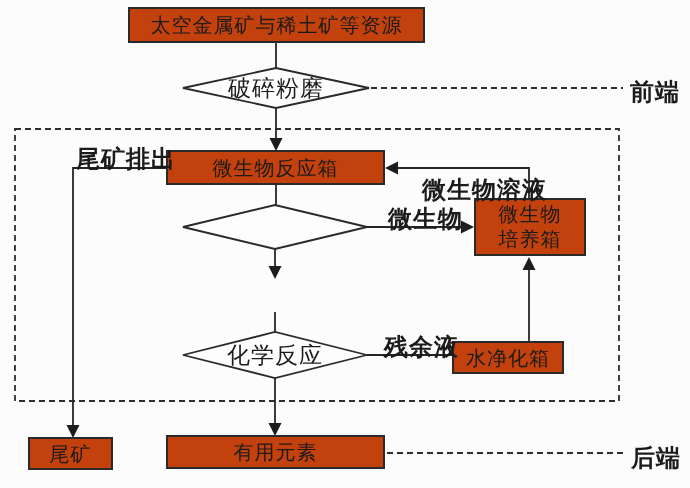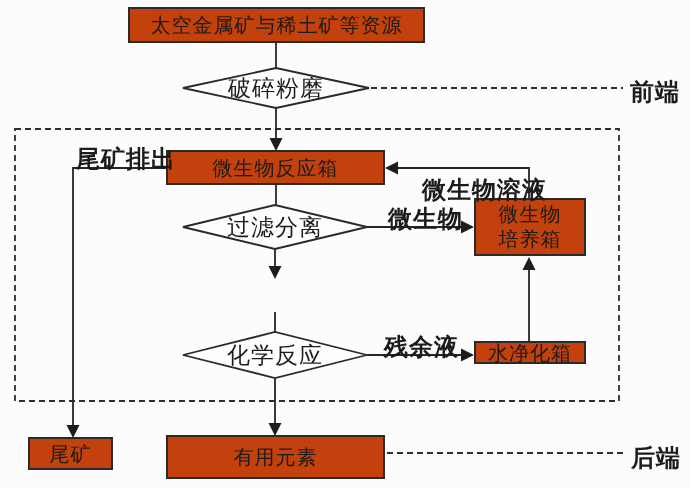--- a/index.html
+++ b/index.html
@@ -78,28 +78,27 @@
   <div class="box" style="left:128px;top:7px;width:297px;height:36px;">太空金属矿与稀土矿等资源</div>
 
   <div class="box" style="left:166px;top:150px;width:219px;height:35px;">微生物反应箱</div>
 
   <div class="box stack" style="left:474px;top:198px;width:112px;height:58px;flex-direction:column;">
     <span>微生物</span>
     <span>培养箱</span>
   </div>
 
 
-  <div class="box" style="left:474px;top:341px;width:112px;height:23px;">水净化箱</div>
+  <div class="box" style="left:452px;top:341px;width:112px;height:33px;">水净化箱</div>
 
   <div class="box" style="left:28px;top:437px;width:85px;height:33px;">尾矿</div>
 
-  <div class="box" style="left:166px;top:435px;width:219px;height:44px;">有用元素</div>
+  <div class="box" style="left:166px;top:435px;width:219px;height:34px;">有用元素</div>
 
   <div class="dtext" style="left:183px;top:68px;width:186px;height:40px;">破碎粉磨</div>
-  <div class="dtext" style="left:183px;top:205px;width:184px;height:44px;">过滤分离</div>
   <div class="dtext" style="left:183px;top:332px;width:184px;height:46px;">化学反应</div>
 
   <div class="lbl" style="left:630px;top:76px;">前端</div>
   <div class="lbl" style="left:76px;top:143px;">尾矿排出</div>
   <div class="lbl" style="left:422px;top:146px;margin-top:28px;">微生物溶液</div>
   <div class="lbl" style="left:388px;top:203px;">微生物</div>
   <div class="lbl" style="left:384px;top:331px;">残余液</div>
   <div class="lbl" style="left:631px;top:442px;">后端</div>
 
 

